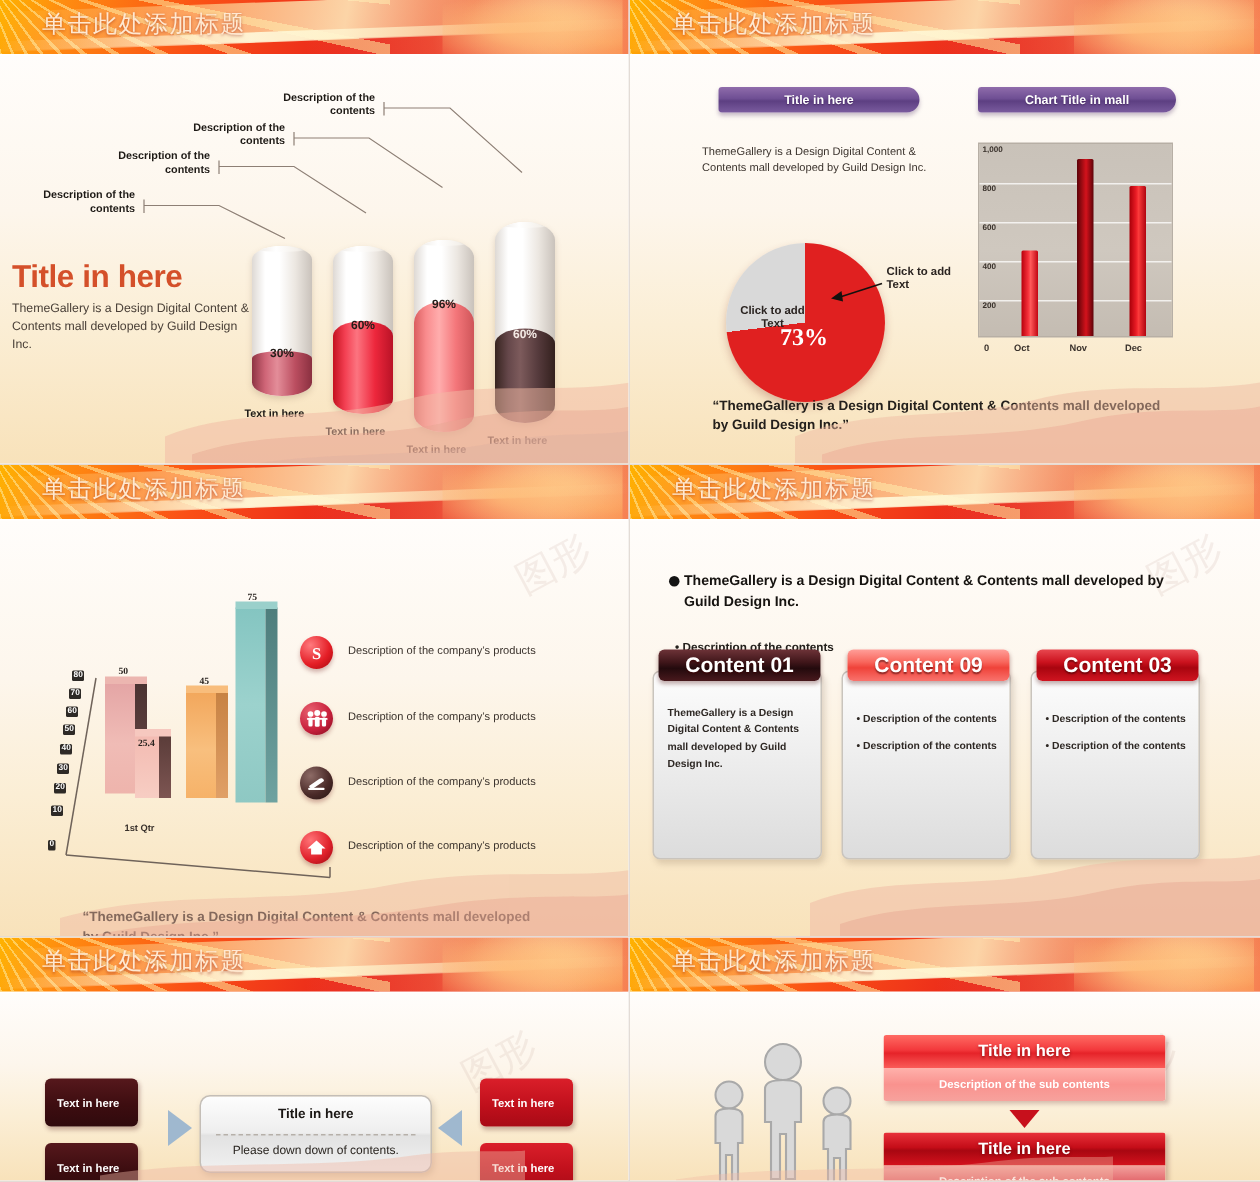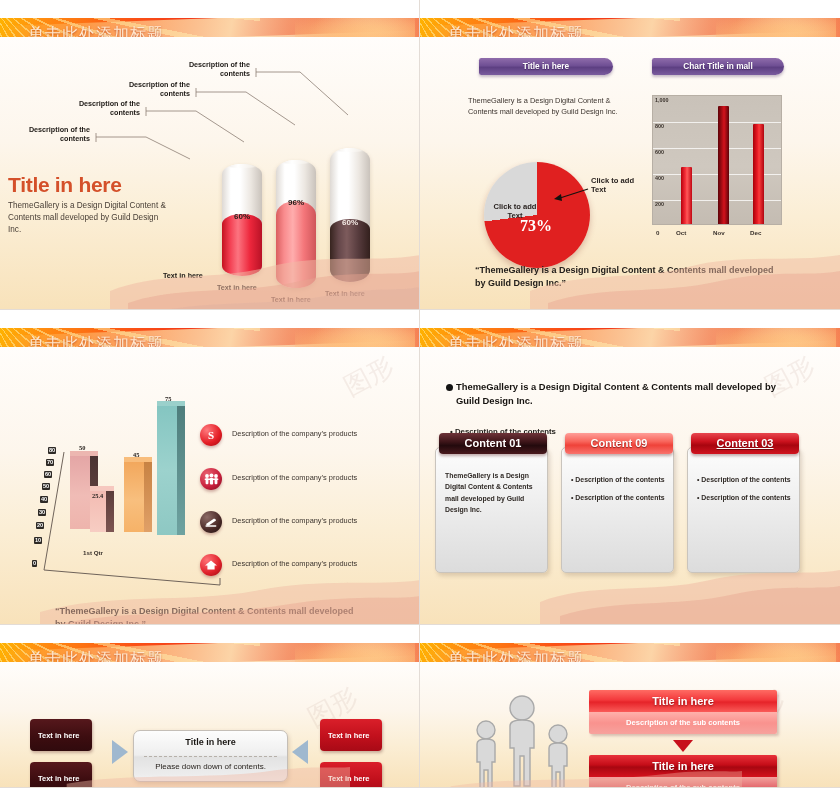--- a/index.html
+++ b/index.html
@@ -19,21 +19,21 @@
     position: relative;
     overflow: hidden;
     background: #ffffff;
     border-right: 1px solid #e3dcd6;
     border-bottom: 1px solid #e3dcd6;
   }
   .slide:nth-child(2n) { border-right: none; }
 
   
   .banner {
-    position: absolute; left: 0; top: 18px; right: 0; height: 36px;
+    position: absolute; left: 0; top: 0; right: 0; height: 36px;
     background:
       radial-gradient(circle at 88% 45%, rgba(255,225,170,0.75) 0%, rgba(255,200,130,0.25) 22%, rgba(255,170,90,0) 45%),
       linear-gradient(112deg, #ffb300 0%, #ff8c10 10%, #fa4f16 32%, #e8231c 58%, #e51d18 78%, #f0401a 100%);
     overflow: hidden;
   }
   .banner .rays {
     position: absolute; left: -40px; top: -60px; width: 300px; height: 200px;
     background:
       repeating-conic-gradient(from 10deg at 8% 18%,
         rgba(255,235,160,0.55) 0deg 1.6deg,
@@ -178,21 +178,21 @@
 
   
   .card {
     position: absolute; top: 18px;
     background: linear-gradient(180deg,#fdfdfd 0%,#e9e9e9 60%,#dcdcdc 100%);
     border: 1px solid #c9c4bd; border-radius: 5px;
     box-shadow: 2px 3px 4px rgba(120,90,70,.22);
   }
   .cardhdr {
     position: absolute; left: 3px; top: -15px; height: 21px; line-height: 21px;
-    text-align: center; color: #fff; font-size: 11px; font-weight: bold;
+    text-align: center; color: #fff; font-size: 14px; font-weight: bold;
     border-radius: 4px; box-shadow: 0 2px 3px rgba(80,20,20,.35);
     text-shadow: 0 1px 1px rgba(60,0,0,.55);
   }
   .cardbody { position: absolute; left: 9px; right: 8px; top: 22px; font-size: 6.9px; font-weight: bold; color: #2e2824; line-height: 1.65; }
 
   
   .sbox {
     position: absolute; width: 62px; height: 32px;
     border-radius: 4px; color: #fff; font-size: 7.5px; font-weight: bold;
     display: flex; align-items: center; padding-left: 8px;
@@ -231,20 +231,27 @@
 
       <svg width="420" height="273" style="position:absolute;left:0;top:0;">
         <g stroke="#8d7f75" stroke-width="0.8" fill="none">
           <path d="M96,105 L96,96 M96,100 L146,100 L190,122"></path>
           <path d="M146,79 L146,70 M146,74 L196,74 L244,105"></path>
           <path d="M196,60 L196,51 M196,55 L246,55 L295,88"></path>
           <path d="M256,40 L256,31 M256,35 L300,35 L348,78"></path>
         </g>
       </svg>
 
+      <div class="cyl" style="left:168px; bottom:45px; width:40px; height:100px;">
+        <div class="tube">
+          <div class="fill" style="height:30%; background:linear-gradient(90deg,#8e3443 0%,#cf6577 22%,#e38d99 42%,#bb4e60 72%,#8a3040 100%);"></div>
+          <div class="cap"></div>
+        </div>
+        <div class="pct" style="bottom:24%;">30%</div>
+      </div>
       <div class="cyl-label" style="left:163px; bottom:29px;">Text in here</div>
 
       <div class="cyl" style="left:222px; bottom:33px; width:40px; height:112px;">
         <div class="tube">
           <div class="fill" style="height:55%; background:linear-gradient(90deg,#c4121f 0%,#f33f52 20%,#fc7480 40%,#ed273c 70%,#b91226 100%);"></div>
           <div class="cap"></div>
         </div>
         <div class="pct" style="bottom:49%;">60%</div>
       </div>
       <div class="cyl-label" style="left:217px; bottom:17px;">Text in here</div>
@@ -467,21 +474,21 @@
           <div style="margin-bottom:7px;">
             <span>• </span><span>Description of the contents</span>
           </div>
           <div>
             <span>• </span><span>Description of the contents</span>
           </div>
         </div>
       </div>
 
       <div class="card" style="left:267px; top:100px; width:113px; height:126px;">
-        <div class="cardhdr" style="width:108px; background:linear-gradient(180deg,#e8474f 0%,#cb121e 40%,#a8050f 58%,#d01420 100%);text-decoration:underline;">Content 03</div>
+        <div class="cardhdr" style="width:108px; background:linear-gradient(180deg,#e8474f 0%,#cb121e 40%,#a8050f 58%,#d01420 100%);">Content 03</div>
         <div class="cardbody" style="top:26px;">
           <div style="margin-bottom:7px;">
             <span>• </span><span>Description of the contents</span>
           </div>
           <div>
             <span>• </span><span>Description of the contents</span>
           </div>
         </div>
       </div>
 

